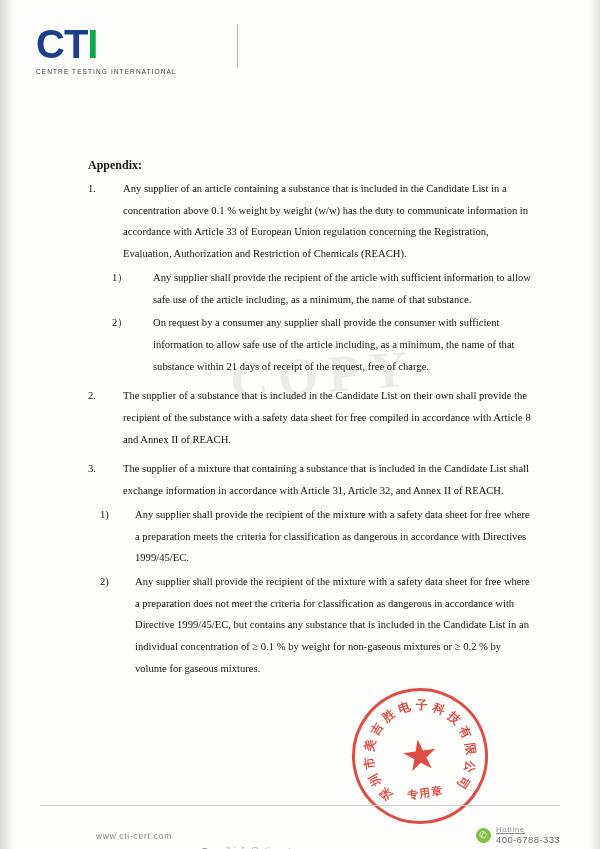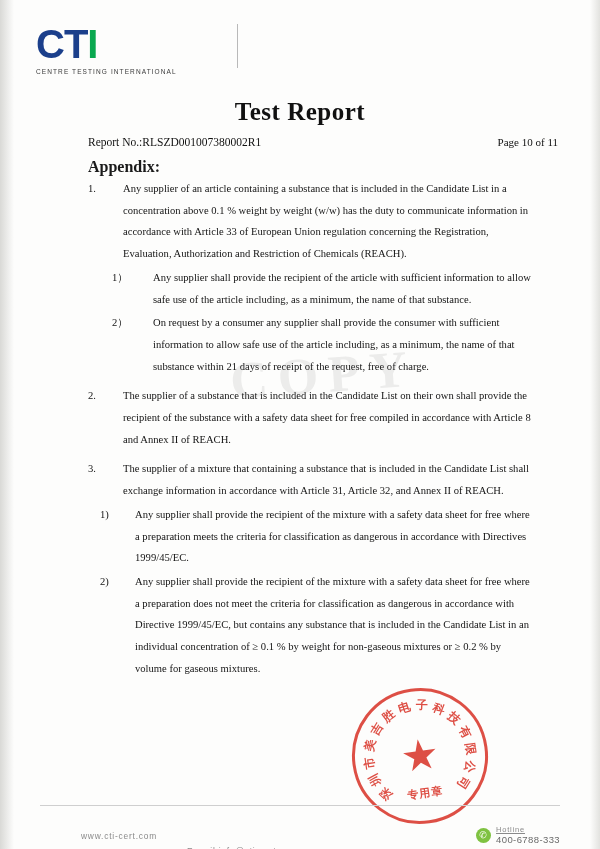--- a/index.html
+++ b/index.html
@@ -112,21 +112,21 @@
     font-size: 11.5px;
   }
   .report-no { color: #111; }
   .page-no { font-size: 11px; color: #111; }
 
   .appendix-label {
     position: absolute;
     top: 158px;
     left: 88px;
     font-weight: bold;
-    font-size: 16px;
+    font-size: 12px;
     font-family: Liberation Serif, serif;
   }
 
   
   .body {
     position: absolute;
     top: 178px;
     left: 88px;
     width: 446px;
     font-size: 10.6px;
@@ -242,21 +242,21 @@
     top: 816px;
     width: 520px;
     display: flex;
     align-items: center;
     font-family: "Liberation Sans", sans-serif;
     font-size: 8.4px;
     letter-spacing: 0.8px;
     color: #8a8a8a;
   }
   .footer .corp { flex: 0 0 auto; }
-  .footer .web { margin-left: 41px; }
+  .footer .web { margin-left: 56px; }
   .footer .mail { margin-left: 30px; margin-top: 30px; }
   .footer .hot {
     margin-left: auto;
     display: flex;
     align-items: center;
   }
   .hot-icon {
     width: 15px;
     height: 15px;
     border-radius: 50%;
@@ -279,26 +279,21 @@
   <div class="header">
     <div class="logo-block">
       <div class="cti-logo">
         <span>CT<span class="i-accent">I</span></span>
       </div>
       <div class="logo-sub">CENTRE TESTING INTERNATIONAL</div>
     </div>
     <div class="logo-divider"></div>
   </div>
 
-  <div class="doc-title">Test Report</div>
-
-  <div class="meta-row">
-    <div class="report-no">Report No.:RLSZD001007380002R1</div>
-    <div class="page-no">Page 10 of 11</div>
-  </div>
+
 
   <div class="appendix-label">Appendix:</div>
 
   <div class="body">
 
     <div class="item">
       <div class="num">1.</div>
       <div class="txt">Any supplier of an article containing a substance that is included in the Candidate List in a concentration above 0.1 % weight by weight (w/w) has the duty to communicate information in accordance with Article 33 of European Union regulation concerning the Registration, Evaluation, Authorization and Restriction of Chemicals (REACH).</div>
     </div>
 

